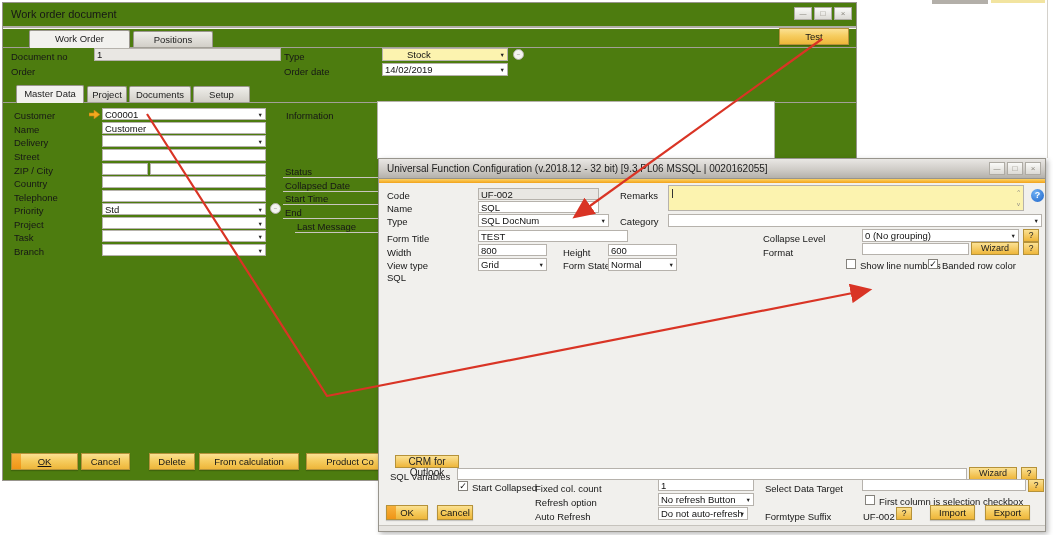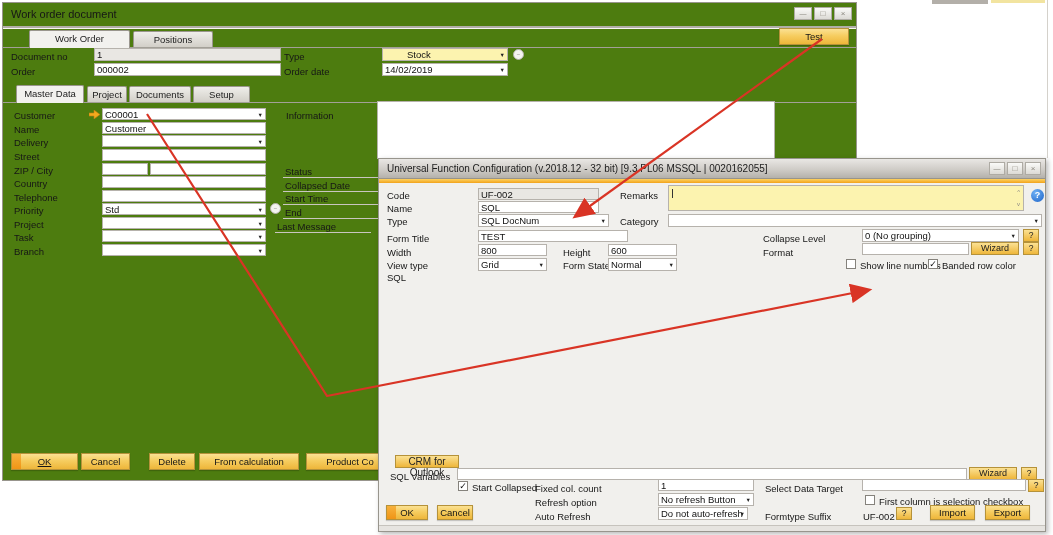--- a/index.html
+++ b/index.html
@@ -57,21 +57,20 @@
   <div class="tab active" style="left:26px;top:27px;width:101px;height:18px;"><span>Work Order</span></div>
   <div class="tab" style="left:130px;top:28px;width:80px;height:16px;"><span>Positions</span></div>
 
   <div class="lbl" style="left:8px;top:48px;">Document no</div>
   <div class="inp dis" style="left:91px;top:45px;width:187px;height:13px;"><span>1</span></div>
   <div class="lbl" style="left:281px;top:48px;">Type</div>
   <div class="inp yel dd" style="left:379px;top:45px;width:126px;height:13px;"><span>Stock</span><span class="dd-arrow">▼</span></div>
   <div class="circ" style="left:510px;top:46px;"><span>−</span></div>
 
   <div class="lbl" style="left:8px;top:63px;">Order</div>
-  <div class="inp" style="left:91px;top:60px;width:187px;height:13px;"><span>000002</span></div>
   <div class="lbl" style="left:281px;top:63px;">Order date</div>
   <div class="inp dd" style="left:379px;top:60px;width:126px;height:13px;"><span>14/02/2019</span><span class="dd-arrow">▼</span></div>
 
   <div class="btn" style="left:776px;top:25px;width:70px;height:17px;line-height:15px;"><span>Test</span></div>
 
   <div class="abs" style="left:0;top:99px;right:0;border-bottom:1px solid #a3a098;"></div>
   <div class="tab active" style="left:13px;top:82px;width:68px;height:18px;"><span>Master Data</span></div>
   <div class="tab" style="left:84px;top:83px;width:40px;height:16px;"><span>Project</span></div>
   <div class="tab" style="left:126px;top:83px;width:62px;height:16px;"><span>Documents</span></div>
   <div class="tab" style="left:190px;top:83px;width:57px;height:16px;"><span>Setup</span></div>
@@ -122,21 +121,21 @@
     </div>
   <div class="statusrow" style="left:280px;top:176px;">
       <div class="lbl">Collapsed Date</div>
     </div>
   <div class="statusrow" style="left:280px;top:189px;">
       <div class="lbl">Start Time</div>
     </div>
   <div class="statusrow" style="left:280px;top:203px;">
       <div class="lbl">End</div>
     </div>
-  <div class="statusrow" style="left:272px;top:217px;">
+  <div class="statusrow" style="left:292px;top:217px;">
       <div class="lbl">Last Message</div>
     </div>
 
   <div class="btn" style="left:8px;top:450px;width:67px;height:17px;line-height:15px;"><span class="accent"></span><span style="text-decoration:underline;">OK</span></div>
   <div class="btn" style="left:78px;top:450px;width:49px;height:17px;line-height:15px;"><span>Cancel</span></div>
   <div class="btn" style="left:146px;top:450px;width:46px;height:17px;line-height:15px;"><span>Delete</span></div>
   <div class="btn" style="left:196px;top:450px;width:100px;height:17px;line-height:15px;"><span>From calculation</span></div>
   <div class="btn" style="left:303px;top:450px;width:88px;height:17px;line-height:15px;"><span>Product Co</span></div>
 </div>
 

